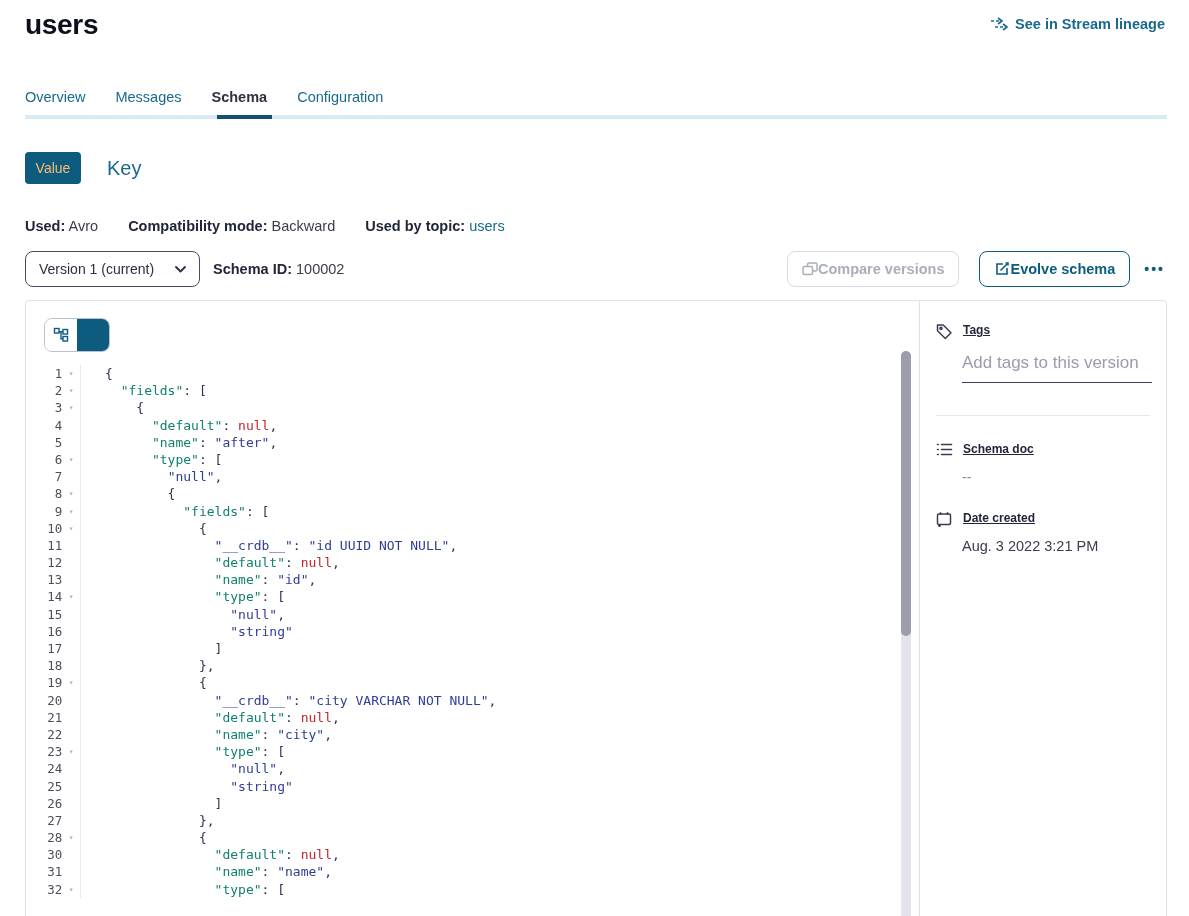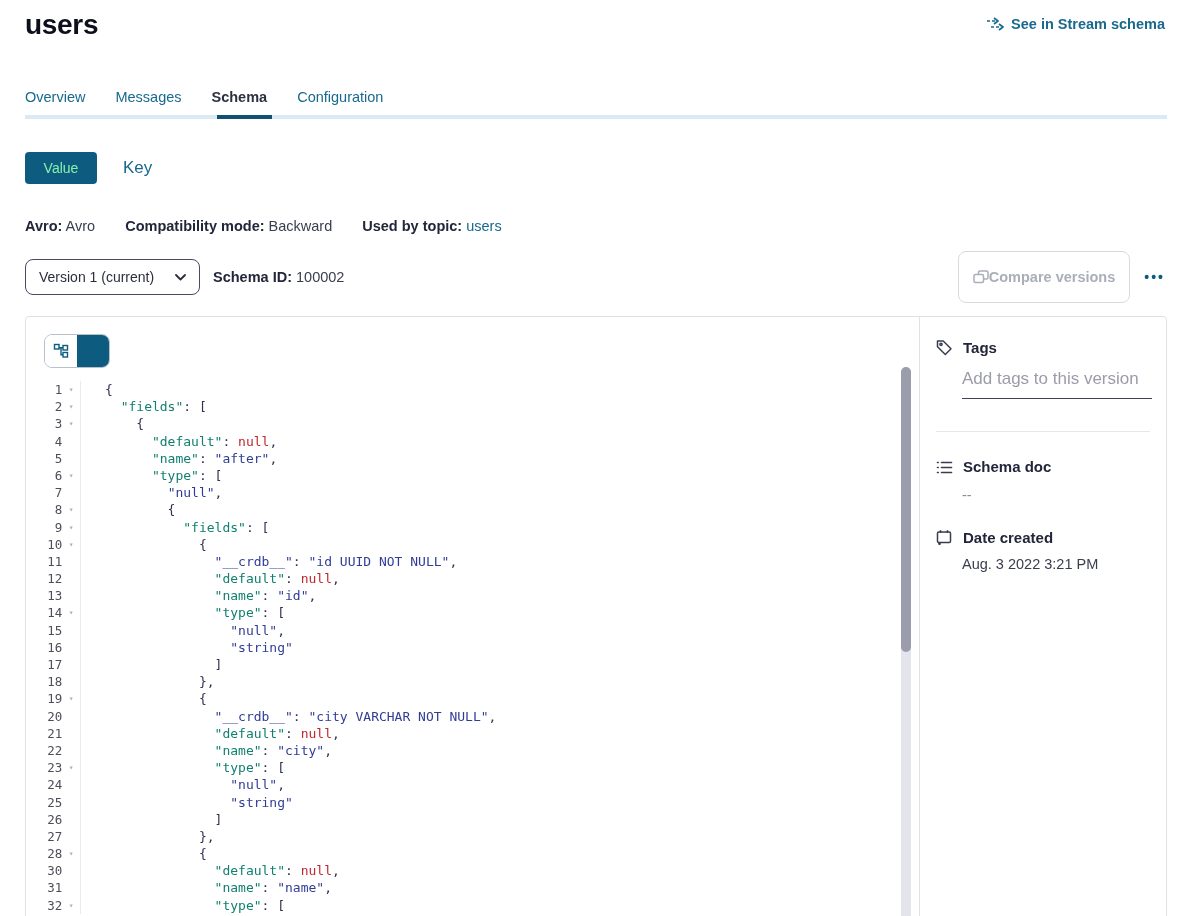--- a/index.html
+++ b/index.html
@@ -15,35 +15,35 @@
   .page-title { font-size:28px; font-weight:800; color:#0d101c; line-height:34px; letter-spacing:-0.3px; }
   .lineage-link { margin-top:8px; display:flex; align-items:center; gap:7px; color:#19698e; font-weight:600; font-size:14.5px; cursor:pointer; }
   
   .tabs { display:flex; gap:30px; padding:0 25px; margin-top:47px; font-size:14.5px; }
   .tab { color:#19698e; cursor:pointer; line-height:16px; font-weight:500; }
   .tab.active { color:#2d3040; font-weight:600; }
   .tab-strip { position:relative; margin:10px 0 0 25px; width:1142px; height:4px; background:#d9eaf4; }
   .tab-strip .active-seg { position:absolute; left:192px; top:0; width:55px; height:4px; background:#11516f; }
   
   .vk-row { display:flex; align-items:center; gap:26px; margin:33px 0 0 25px; }
-  .value-btn { width:72px; height:32px; background:#0d5c80; color:#86efac; border:none; border-radius:4px; font-size:14px; font-family:inherit; cursor:pointer; }
-  .key-link { color:#19698e; font-size:17px; cursor:pointer; }
+  .value-btn { width:56px; height:32px; background:#0d5c80; color:#fdba74; border:none; border-radius:4px; font-size:14px; font-family:inherit; cursor:pointer; }
+  .key-link { color:#19698e; font-size:20px; cursor:pointer; }
   
   .meta { margin:34px 0 0 25px; font-size:14.5px; color:#3a3d4d; }
   .meta b { color:#23263a; font-weight:700; }
   .meta .grp { margin-right:26px; }
   .meta .link { color:#19698e; cursor:pointer; }
   
   .version-bar { display:flex; align-items:center; margin:17px 24px 0 25px; }
   .version-select { width:175px; height:36px; border:1px solid #464b61; border-radius:8px; background:#fff;
     display:flex; align-items:center; justify-content:space-between; padding:16px 13px; font-size:14px; color:#2b2e3d; cursor:pointer; }
   .schema-id { margin-left:13px; font-size:14.5px; color:#3a3d4d; }
   .schema-id b { color:#23263a; }
   .vb-spacer { flex:1; }
-  .btn { height:52px; border-radius:8px; display:flex; align-items:center; padding:0 14px;
+  .btn { height:36px; border-radius:8px; display:flex; align-items:center; padding:0 14px;
     font-size:14.5px; font-weight:600; background:#fff; font-family:inherit; cursor:pointer; }
   .btn.disabled { border:1px solid #d7dade; color:#a9aeb9; cursor:default; }
   .btn.outline { border:1px solid #0d5c80; color:#0d5c80; margin-left:20px; }
   .more-btn { margin-left:14px; color:#0d5c80; font-weight:700; font-size:14px; letter-spacing:2px; cursor:pointer; }
   
   .panel { margin:13px 0 0 25px; width:1142px; height:680px; border:1px solid #dfe1e8; border-radius:4px; display:flex; }
   .code-section { position:relative; flex:1; min-width:0; }
   .view-toggle { display:inline-flex; margin:17px 0 0 18px; border:1px solid #b9c2cc; border-radius:8px; overflow:hidden; }
   .seg { width:32px; height:32px; display:grid; place-items:center; cursor:pointer; }
   .seg.tree { background:#fff; }
@@ -56,21 +56,21 @@
   .fold { width:18px; text-align:center; font-size:8px; color:#9db7c6; line-height:17.2px; cursor:pointer; }
   .code { padding-left:24px; white-space:pre; color:#2e3150; }
   .tk-k { color:#108070; }
   .tk-s { color:#303d94; }
   .tk-n { color:#c1272d; }
   .tk-p { color:#2e3150; }
   .scroll-track { position:absolute; top:50px; bottom:0; right:8px; width:10px; background:#e4e4ec; border-radius:5px; }
   .scroll-thumb { position:absolute; top:0; left:0; width:10px; height:285px; background:#9c9dac; border-radius:5px; cursor:grab; }
   
   .sidebar { width:247px; flex-shrink:0; border-left:1px solid #dfe1e8; padding:22px 16px 0 16px; }
-  .sb-header { display:flex; align-items:flex-end; gap:10px; font-size:15px; font-weight:700; color:#23263a; }
+  .sb-header { display:flex; align-items:flex-start; gap:10px; font-size:12px; font-weight:700; color:#23263a;text-decoration:underline; }
   .sb-input { display:block; margin:13px 0 0 26px; width:190px; border:none; border-bottom:1px solid #3f4258;
     padding:0 0 9px 0; font-size:17px; font-family:inherit; color:#2c2f3e; outline:none; background:transparent; }
   .sb-input::placeholder { color:#9b9caa; }
   .sb-divider { margin-top:32px; height:1px; background:#e6e7ed; }
   .sb-section { margin-top:26px; }
   .sb-value { margin:12px 0 0 26px; font-size:14.5px; color:#3a3d4d; }
   .sb-value.dim { color:#8a8c98; }
   svg { display:block; }
 </style>
 </head>
@@ -80,41 +80,41 @@
   <div class="page-title">users</div>
   <div class="lineage-link">
     <span>
       <svg width="18" height="14" viewBox="0 0 18 14" fill="none" stroke="#19698e" stroke-width="1.7">
         <path d="M1 4 H9" stroke-dasharray="3 2"></path>
           <path d="M8 1 L12 4 L8 7" stroke-linejoin="round"></path>
         <path d="M5 10 H14" stroke-dasharray="3 2"></path>
           <path d="M13 7 L17 10 L13 13" stroke-linejoin="round"></path>
       </svg>
     </span>
-    <span>See in Stream schema</span>
+    <span>See in Stream lineage</span>
   </div>
 </div>
 
 <div class="tabs">
   <div class="tab">Overview</div>
   <div class="tab">Messages</div>
   <div class="tab active">Schema</div>
   <div class="tab">Configuration</div>
 </div>
 <div class="tab-strip">
   <div class="active-seg"></div>
 </div>
 
 <div class="vk-row">
   <button class="value-btn">Value</button>
   <span class="key-link">Key</span>
 </div>
 
 <div class="meta">
-  <span class="grp"><b>Avro:</b>
+  <span class="grp"><b>Used:</b>
     <span>Avro</span></span>
   <span class="grp"><b>Compatibility mode:</b>
     <span>Backward</span></span>
   <span class="grp"><b>Used by topic:</b>
     <span class="link">users</span></span>
 </div>
 
 <div class="version-bar">
   <div class="version-select">
     <span>Version 1 (current)</span>
@@ -131,20 +131,30 @@
   <div class="vb-spacer"></div>
   <button class="btn disabled">
     <span>
       <svg width="16" height="14" viewBox="0 0 16 14" fill="none" stroke="#a9aeb9" stroke-width="1.5">
         <rect x="5.5" y="1" width="9.5" height="8" rx="1.5"></rect>
           <rect x="1" y="4.5" width="9.5" height="8" rx="1.5" fill="#fff"></rect>
       </svg>
     </span>
     <span>Compare versions</span>
   </button>
+  <button class="btn outline">
+    <span>
+      <svg width="16" height="16" viewBox="0 0 16 16" fill="none" stroke="#0d5c80" stroke-width="1.6">
+        <path d="M9 3 H3 V13 H13 V7"></path>
+          <path d="M6.5 9.5 L13.5 2.5"></path>
+          <path d="M11.5 2 L14 2 L14 4.5"></path>
+      </svg>
+    </span>
+    <span>Evolve schema</span>
+  </button>
   <span class="more-btn">•••</span>
 </div>
 
 <div class="panel">
 
   <div class="code-section">
     <div class="view-toggle">
       <div class="seg tree">
         <span>
           <svg width="16" height="16" viewBox="0 0 16 16" fill="none" stroke="#0d5c80" stroke-width="1.4">

